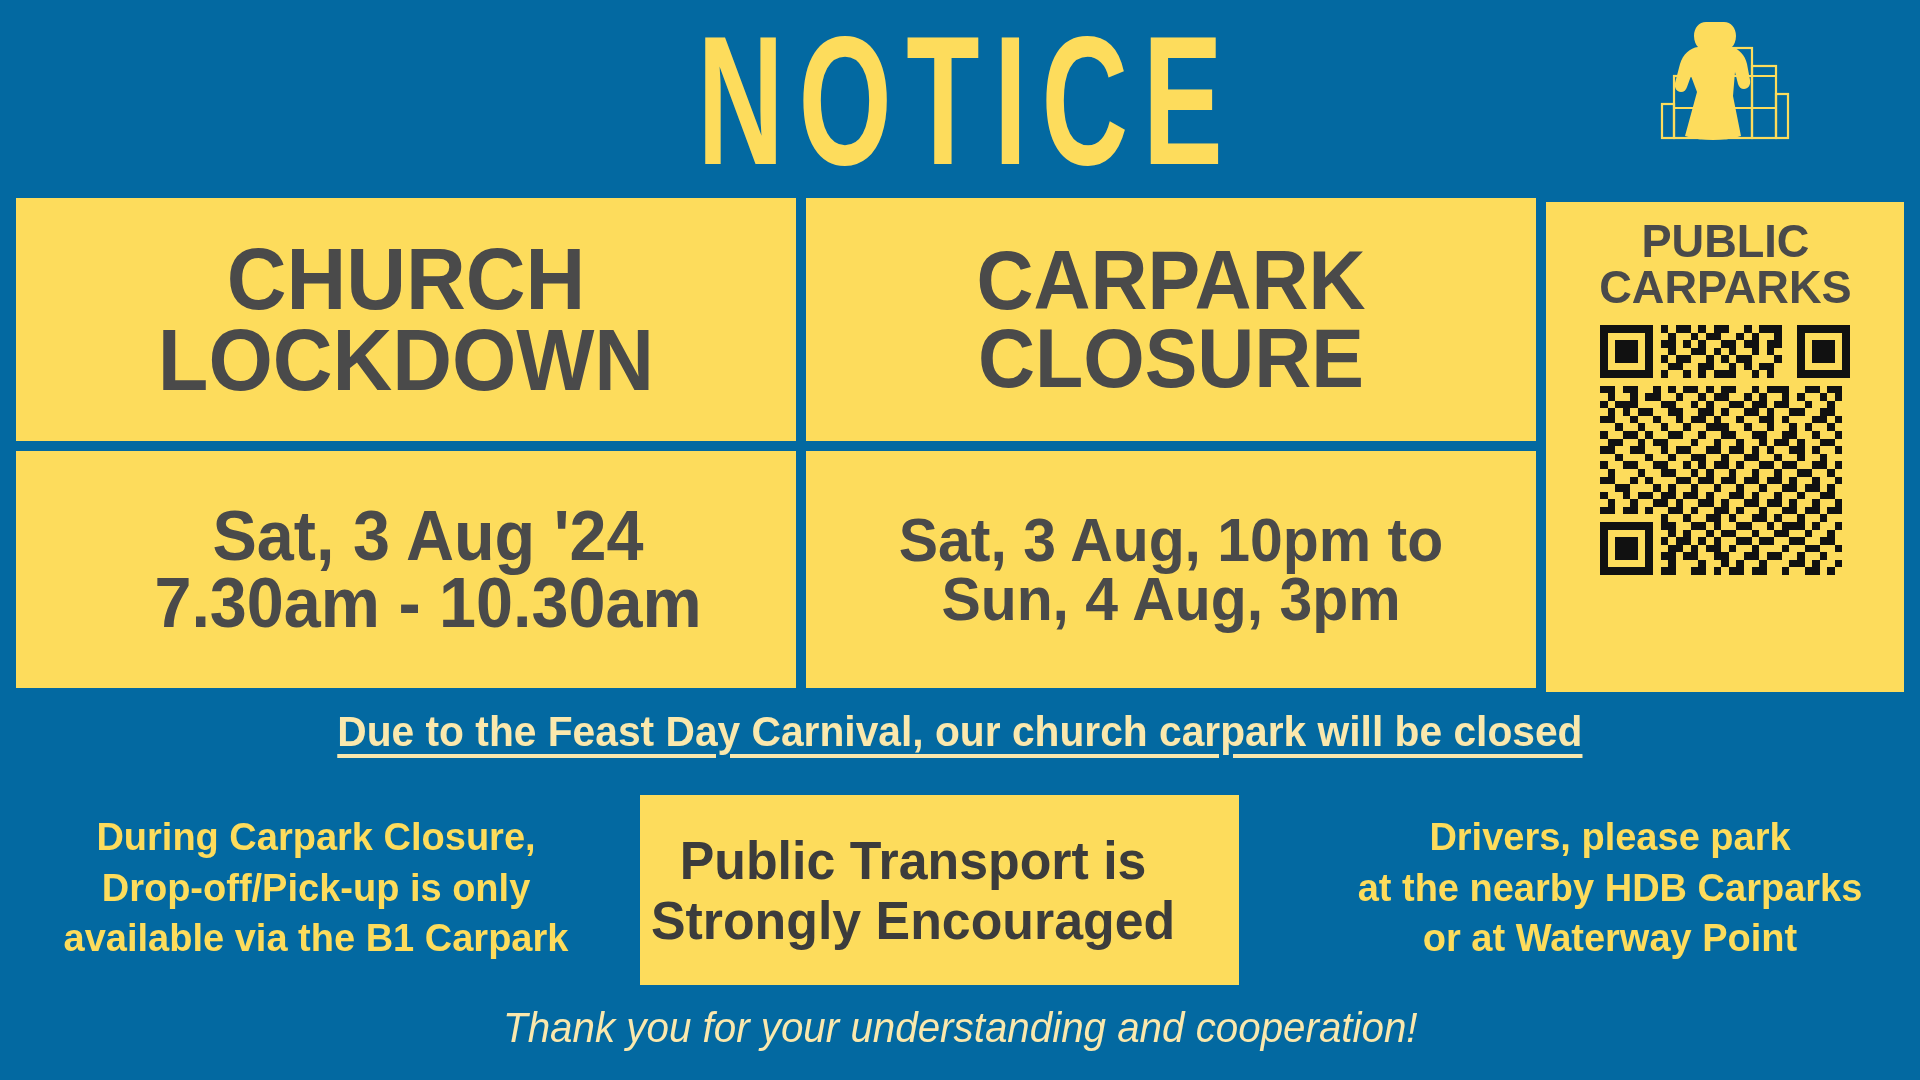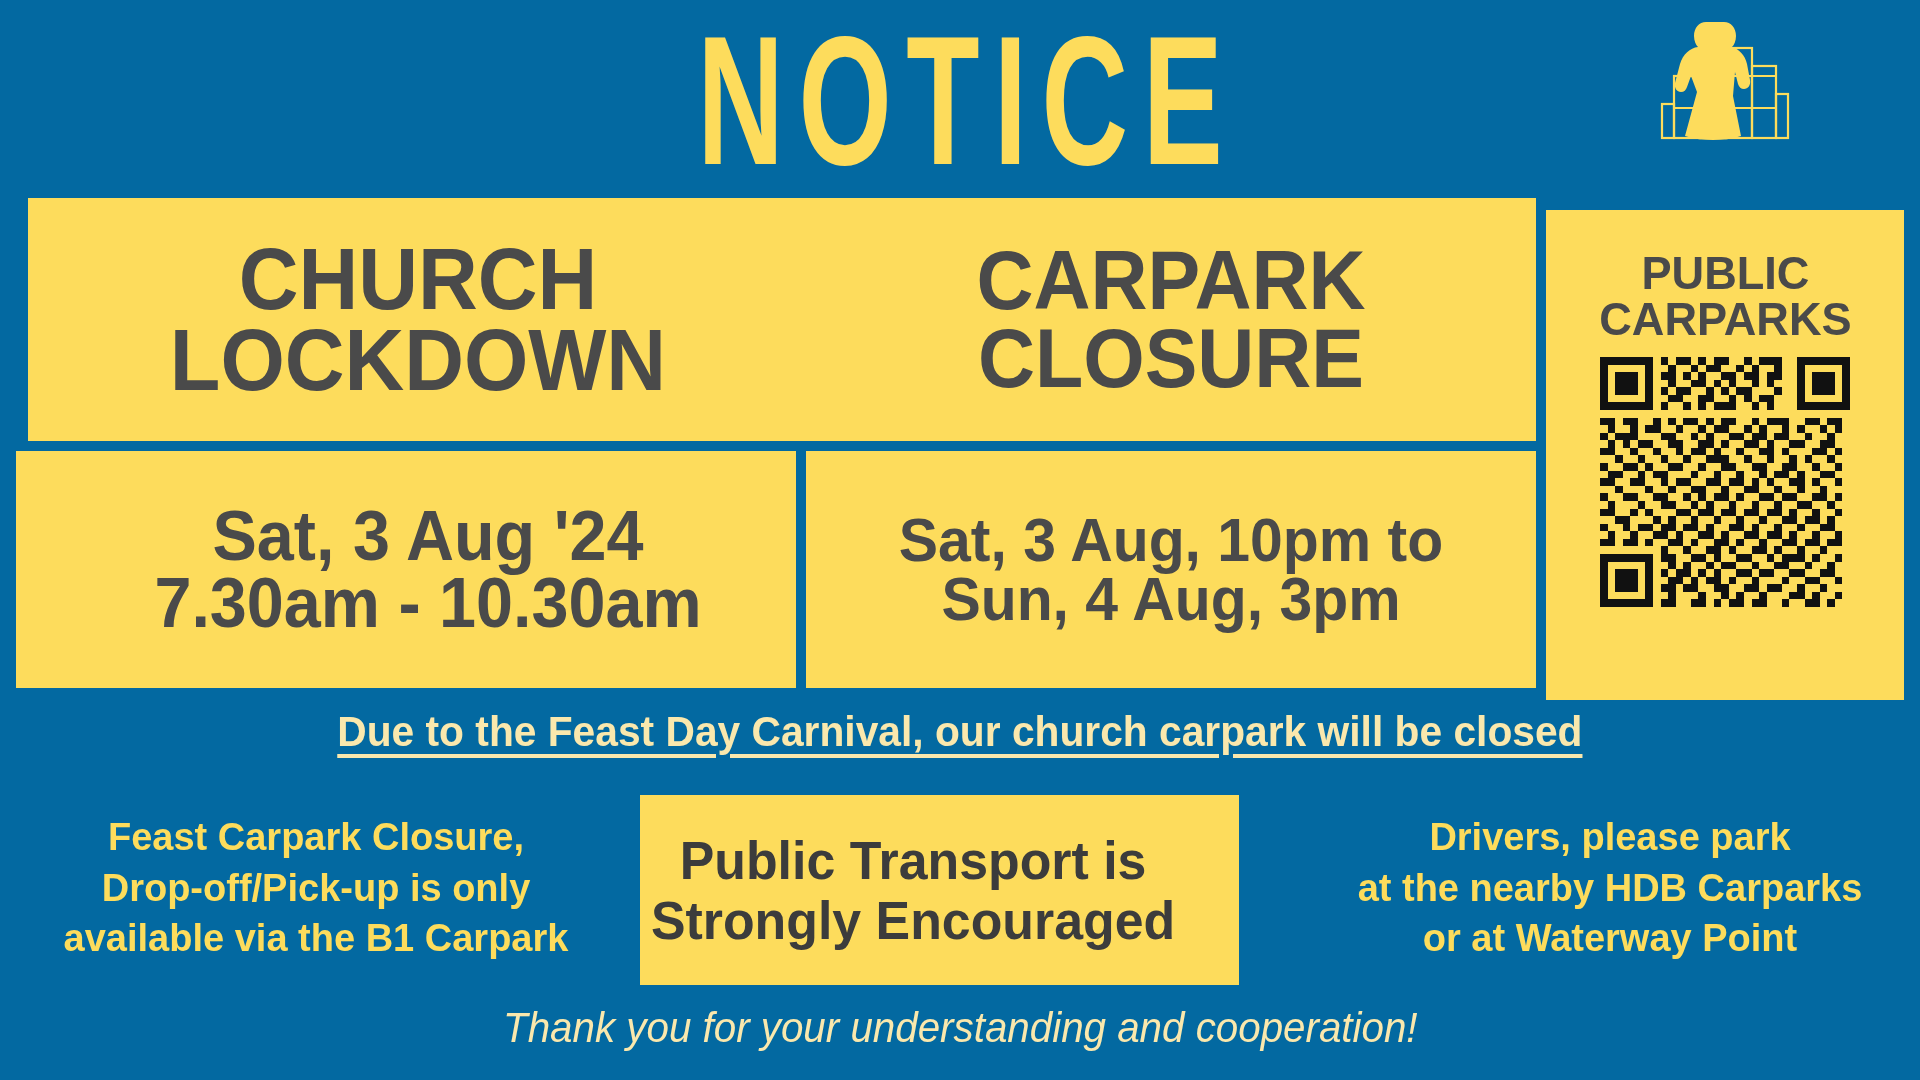--- a/index.html
+++ b/index.html
@@ -64,28 +64,28 @@
     justify-content: center;
     text-align: center;
     box-sizing: border-box;
   }
   .panel-inner {
     width: 100%;
     font-family: "Liberation Sans Narrow", "Liberation Sans", sans-serif;
     font-weight: bold;
   }
   
-  #panel-church-lockdown { left: 12px;   top: 0;   width: 780px; height: 243px; }
+  #panel-church-lockdown { left: 0;   top: 0;   width: 780px; height: 243px; }
   #panel-church-time     { left: 0;   top: 253px; width: 780px; height: 237px; padding-left: 44px; }
   
   #panel-carpark-closure { left: 790px; top: 0;   width: 730px; height: 243px; }
   #panel-carpark-time    { left: 790px; top: 253px; width: 730px; height: 237px; }
   
-  #panel-public-carparks { left: 1530px; top: 12px; width: 358px; height: 490px;
-      flex-direction: column; justify-content: flex-start; padding-top: 40px; }
+  #panel-public-carparks { left: 1530px; top: 4px; width: 358px; height: 490px;
+      flex-direction: column; justify-content: flex-start; padding-top: 16px; }
 
   .heading-big {
     font-size: 88px;
     line-height: 0.92;
     letter-spacing: 0px;
     transform: scaleX(0.94);
   }
   .heading-big.carpark { font-size: 84px; }
   .date-big {
     font-size: 70px;
@@ -541,21 +541,21 @@
           </g>
         </svg>
       </div>
     </div>
   </div>
 
   <div class="reason-line">
     <span>Due to the Feast Day Carnival, our church carpark will be closed</span>
   </div>
 
-  <div class="info-left">Feast Carpark Closure,
+  <div class="info-left">During Carpark Closure,
 Drop-off/Pick-up is only
 available via the B1 Carpark</div>
 
   <div class="transport-box">
     <div class="transport-text">Public Transport is
 Strongly Encouraged</div>
   </div>
 
   <div class="info-right">Drivers, please park
 at the nearby HDB Carparks

